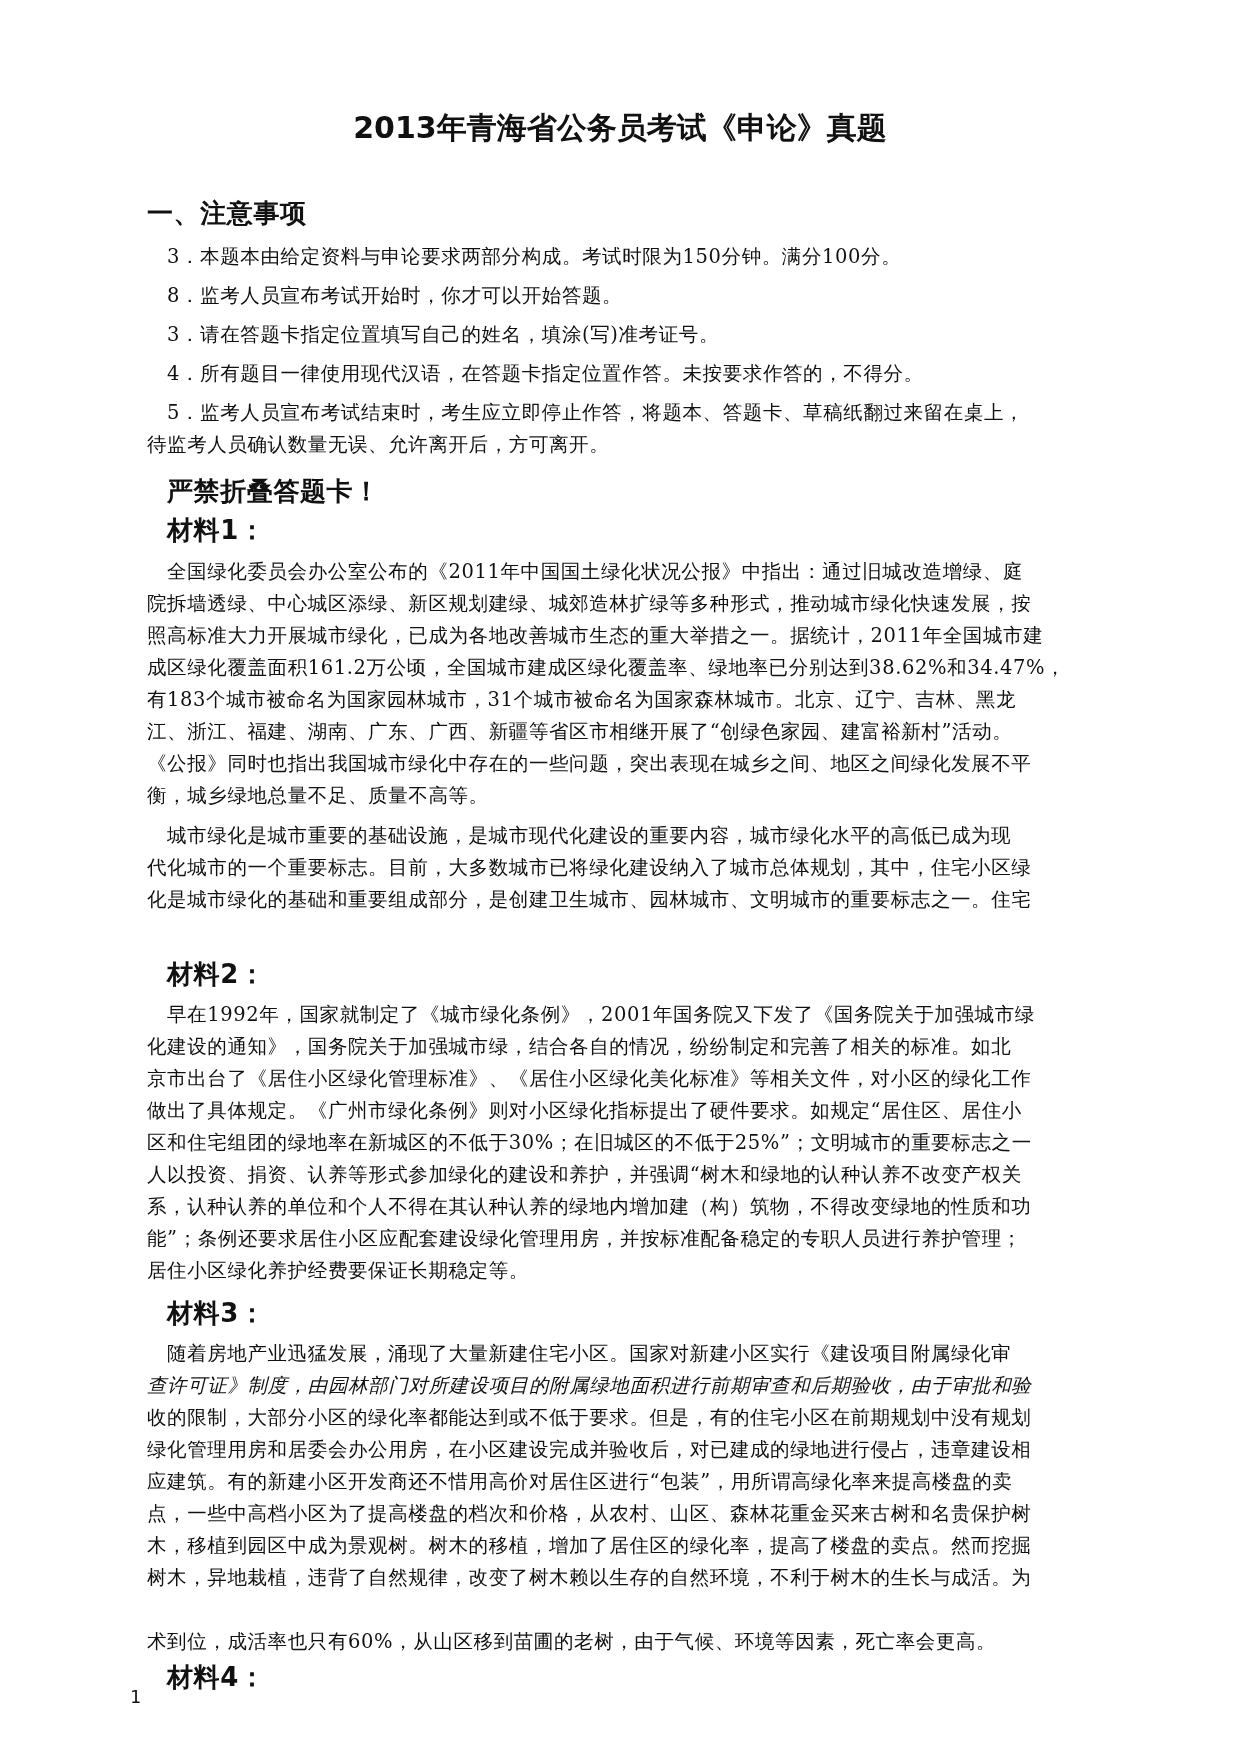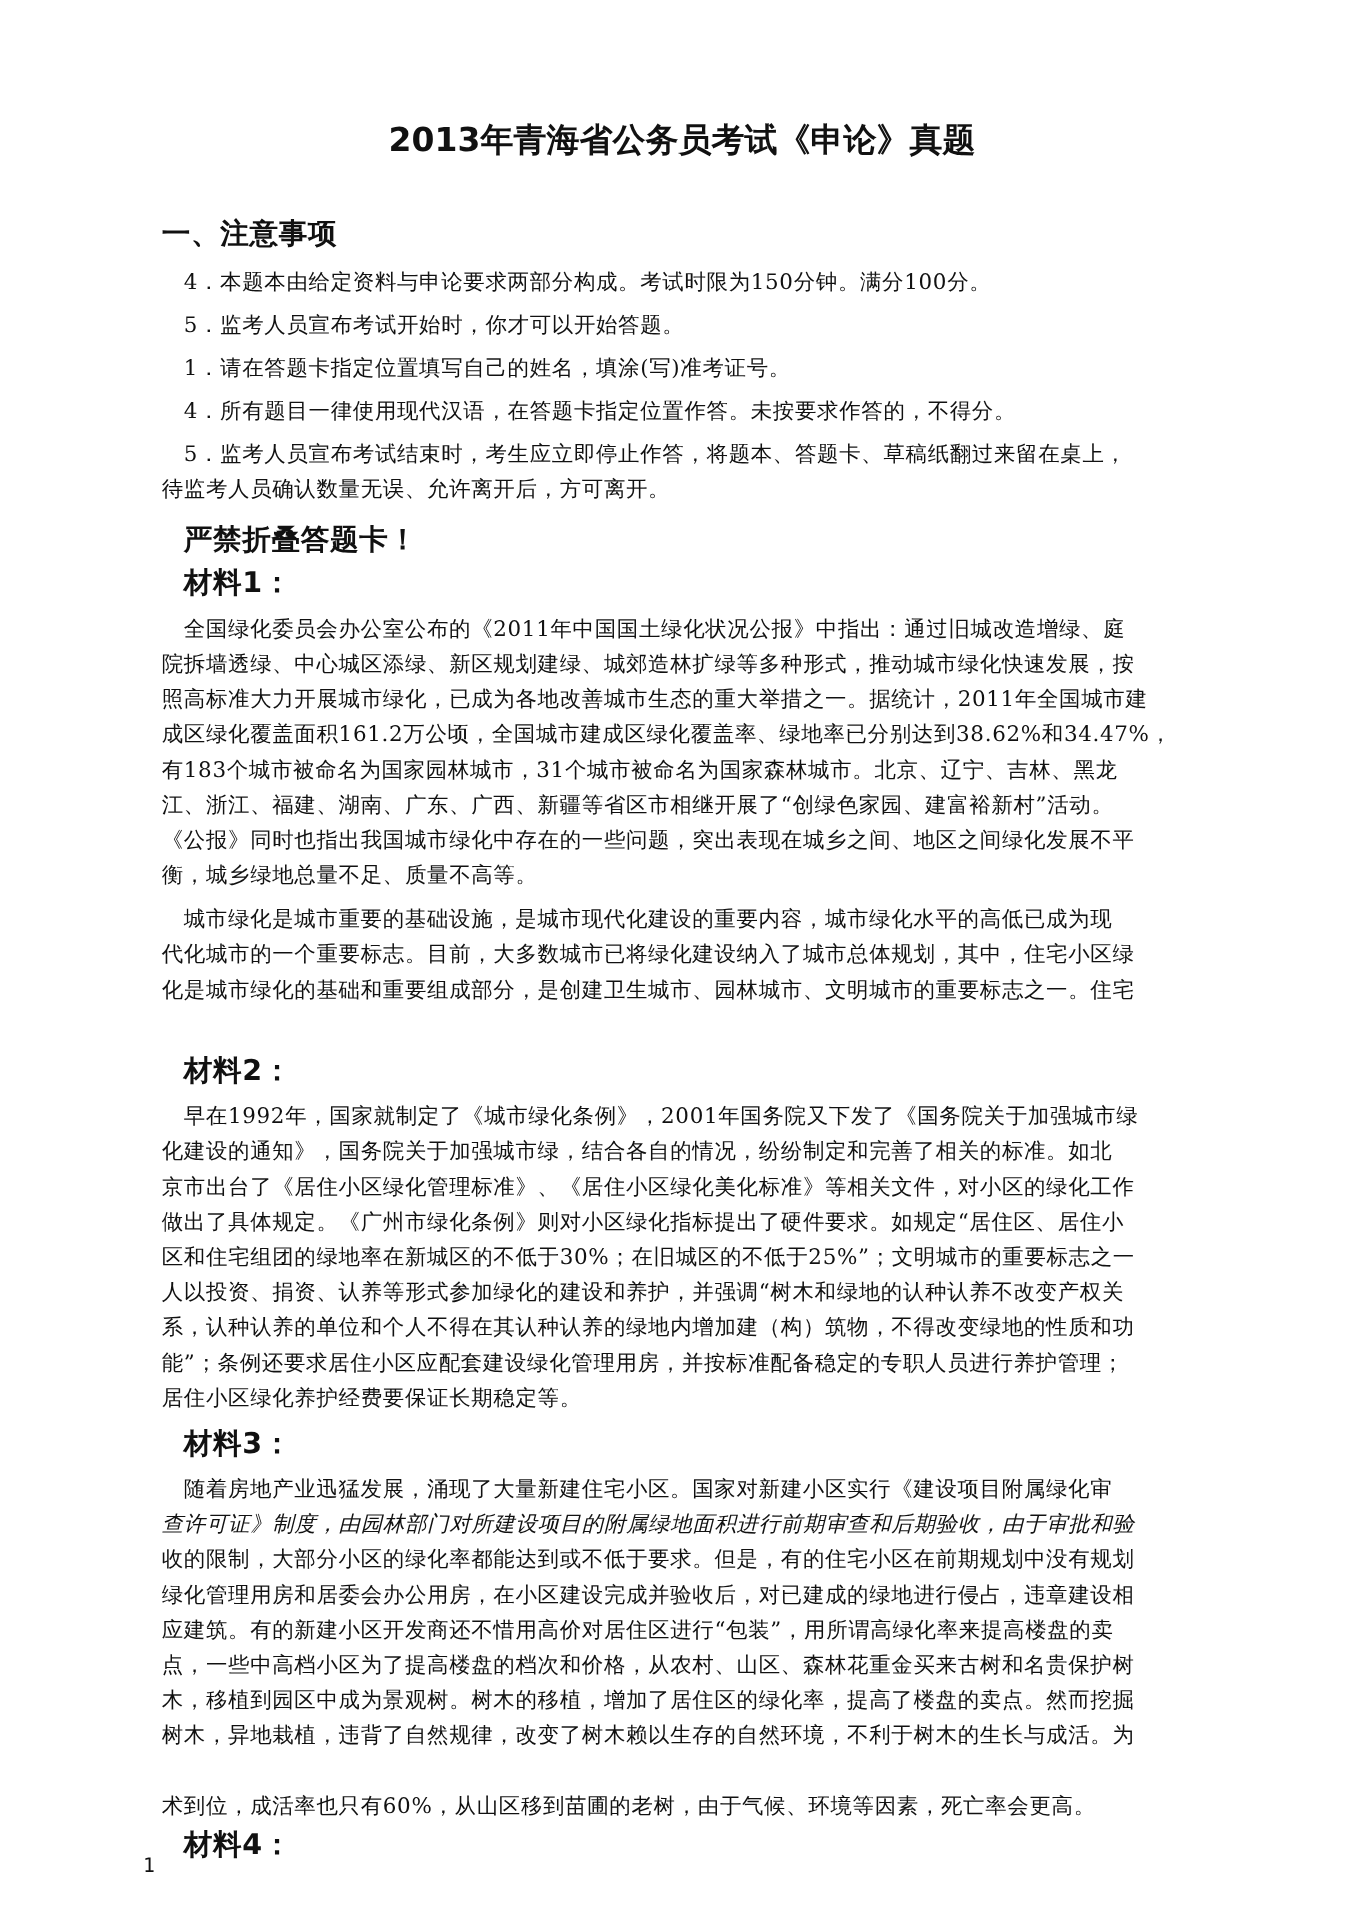--- a/index.html
+++ b/index.html
@@ -18,23 +18,23 @@
   </style>
 </head>
 <body>
 
 <div class="page">
 
   <div class="title">2013年青海省公务员考试《申论》真题</div>
 
   <div class="line bold" style="top:200px;">一、注意事项</div>
 
-  <div class="line ind" style="top:244px;">4．本题本由给定资料与申论要求两部分构成。考试时限为150分钟。满分100分。</div>
-  <div class="line ind" style="top:283px;">5．监考人员宣布考试开始时，你才可以开始答题。</div>
-  <div class="line ind" style="top:322px;">1．请在答题卡指定位置填写自己的姓名，填涂(写)准考证号。</div>
+  <div class="line ind" style="top:244px;">3．本题本由给定资料与申论要求两部分构成。考试时限为150分钟。满分100分。</div>
+  <div class="line ind" style="top:283px;">8．监考人员宣布考试开始时，你才可以开始答题。</div>
+  <div class="line ind" style="top:322px;">3．请在答题卡指定位置填写自己的姓名，填涂(写)准考证号。</div>
   <div class="line ind" style="top:361px;">4．所有题目一律使用现代汉语，在答题卡指定位置作答。未按要求作答的，不得分。</div>
   <div class="line ind" style="top:400px;">5．监考人员宣布考试结束时，考生应立即停止作答，将题本、答题卡、草稿纸翻过来留在桌上，</div>
   <div class="line" style="top:432px;">待监考人员确认数量无误、允许离开后，方可离开。</div>
 
   <div class="line ind bold" style="top:478px;">严禁折叠答题卡！</div>
 
   <div class="line ind bold" style="top:517px;">材料1：</div>
   <div class="line ind" style="top:559px;">全国绿化委员会办公室公布的《2011年中国国土绿化状况公报》中指出：通过旧城改造增绿、庭</div>
   <div class="line" style="top:591px;">院拆墙透绿、中心城区添绿、新区规划建绿、城郊造林扩绿等多种形式，推动城市绿化快速发展，按</div>
   <div class="line" style="top:623px;">照高标准大力开展城市绿化，已成为各地改善城市生态的重大举措之一。据统计，2011年全国城市建</div>

